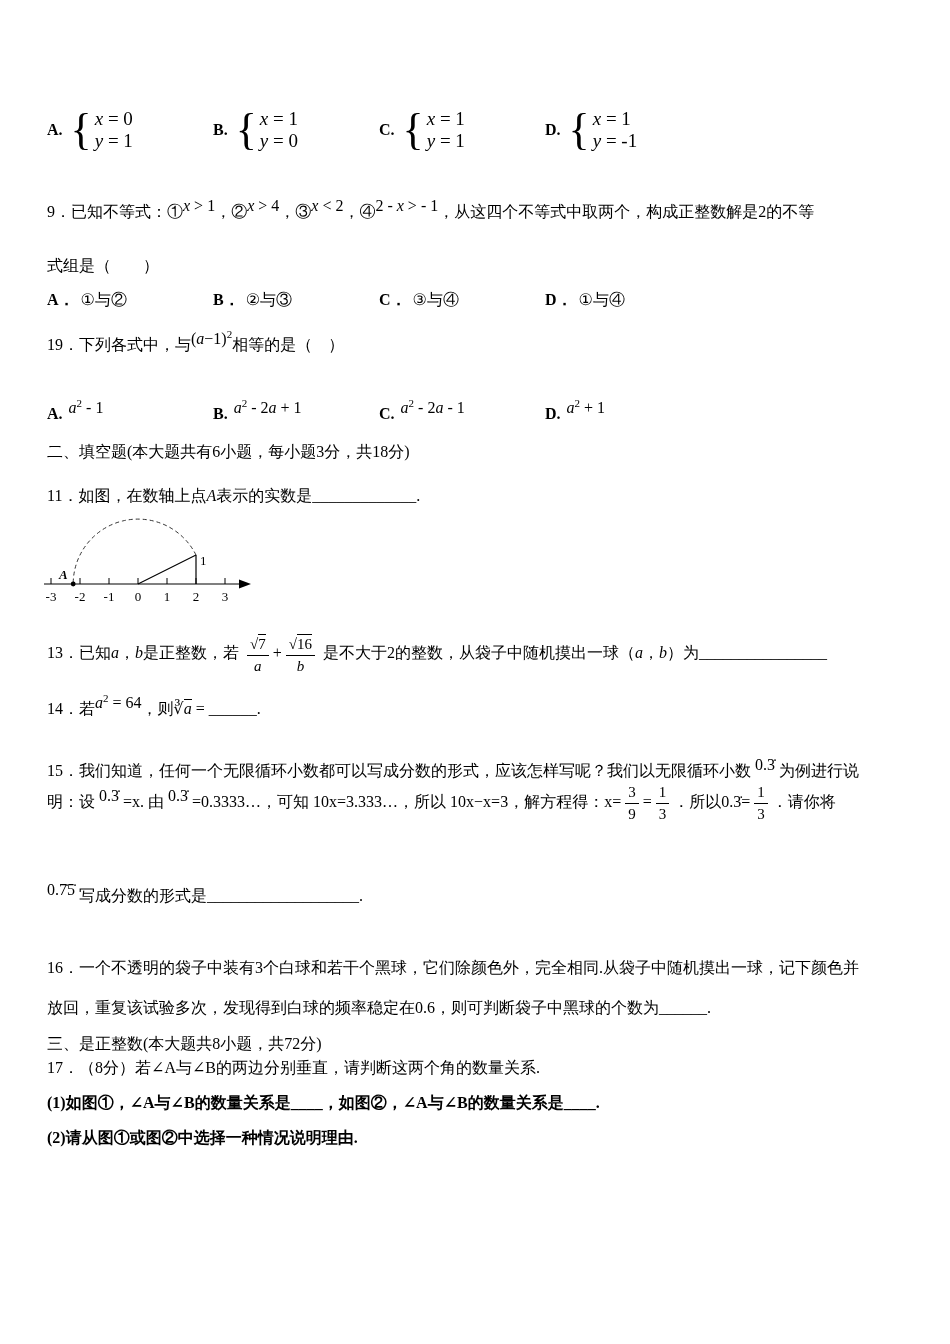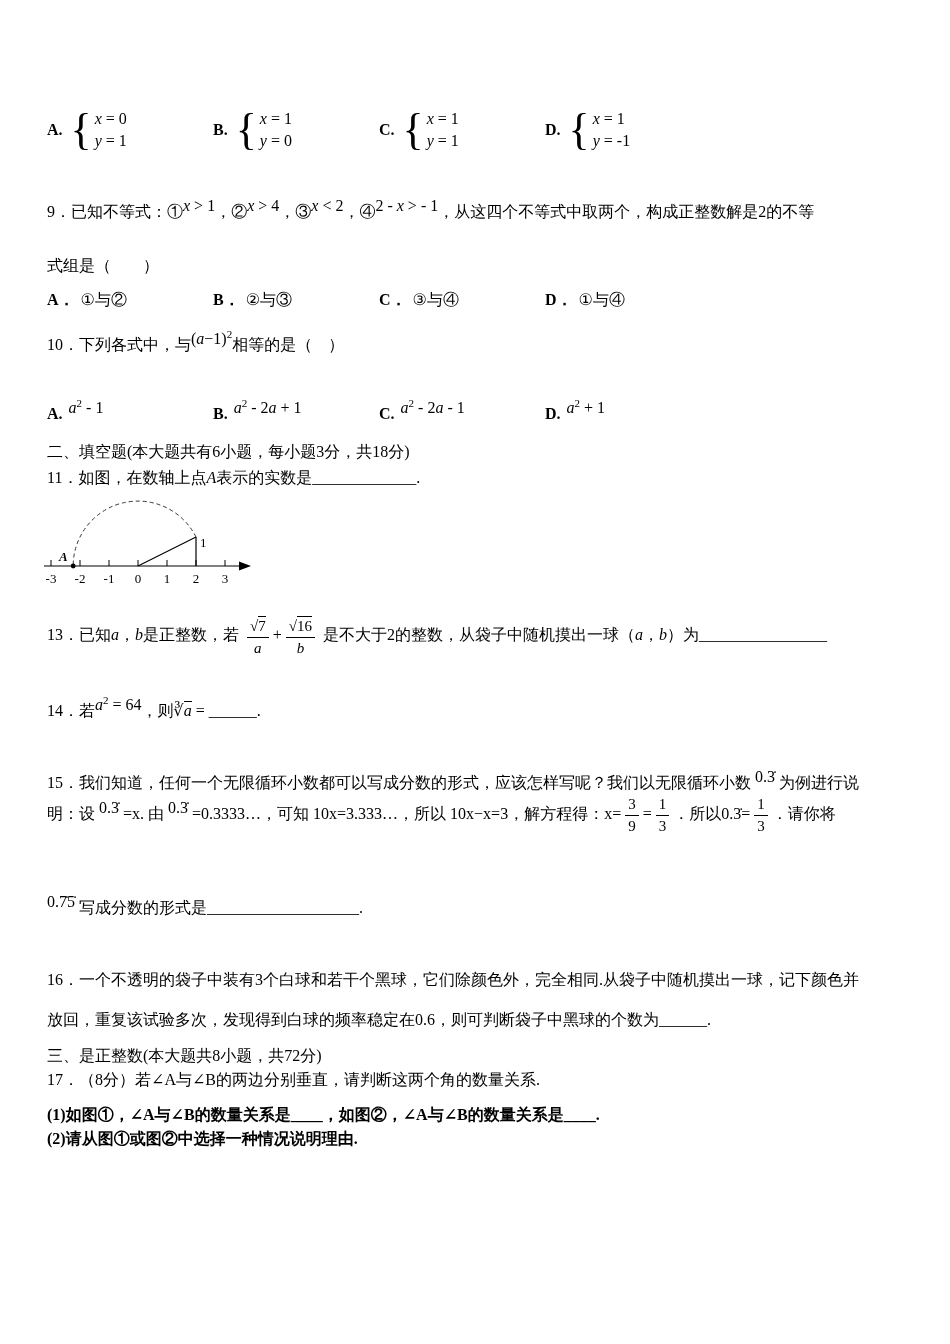--- a/index.html
+++ b/index.html
@@ -20,21 +20,21 @@
   .rep { margin:0 4px; }
   sup.sp { font-size:11px; line-height:0; }
   .optrow { display:flex; }
   .opt { width:166px; }
   .opt:last-child { width:auto; }
   .olabel { font-weight:bold; margin-right:6px; }
   .q8row { display:flex; align-items:center; height:68px; }
   .q8opt { width:166px; display:flex; align-items:center; }
   .brace { font-size:44px; font-weight:400; line-height:0.9; margin:0 3px 0 2px; }
   .syseqs { display:inline-flex; flex-direction:column; }
-  .eqline { font-size:16px; line-height:22px; }
+  .eqline { font-size:19px; line-height:22px; }
   .frac {
     display:inline-flex; flex-direction:column; align-items:center;
     vertical-align:middle; margin:0 4px; text-align:center; font-size:15px;
   }
   .frac .num { border-bottom:1px solid #000; padding:0 3px 1px; line-height:19px; display:inline-flex; align-items:flex-end; }
   .frac .den { line-height:18px; padding-top:1px; }
   .radline { border-top:1px solid #000; }
   .diagram { margin:4px 0 0 -6px; }
   svg text { font-family:"Liberation Serif","DejaVu Serif",serif; }
 </style>
@@ -85,34 +85,34 @@
     <span>式组是（　　）</span>
   </div>
   <div class="optrow" style="margin-top:12px">
     <div class="opt"><span class="olabel">A．</span><span>①与②</span></div>
     <div class="opt"><span class="olabel">B．</span><span>②与③</span></div>
     <div class="opt"><span class="olabel">C．</span><span>③与④</span></div>
     <div class="opt"><span class="olabel">D．</span><span>①与④</span></div>
   </div>
 
   <div class="line" style="margin-top:16px">
-    <span>10．下列各式中，与</span><span class="math raised"><span>(</span><span class="it">a</span><span>−1)</span><sup class="sp">2</sup></span><span>相等的是（　）</span>
+    <span>19．下列各式中，与</span><span class="math raised"><span>(</span><span class="it">a</span><span>−1)</span><sup class="sp">2</sup></span><span>相等的是（　）</span>
   </div>
   <div class="optrow" style="margin-top:42px">
     <div class="opt"><span class="olabel">A.</span><span class="math raised"><span class="it">a</span><sup class="sp">2</sup><span> - 1</span><span class="it"></span><span></span></span></div>
     <div class="opt"><span class="olabel">B.</span><span class="math raised"><span class="it">a</span><sup class="sp">2</sup><span> - 2</span><span class="it">a</span><span> + 1</span></span></div>
     <div class="opt"><span class="olabel">C.</span><span class="math raised"><span class="it">a</span><sup class="sp">2</sup><span> - 2</span><span class="it">a</span><span> - 1</span></span></div>
     <div class="opt"><span class="olabel">D.</span><span class="math raised"><span class="it">a</span><sup class="sp">2</sup><span> + 1</span><span class="it"></span><span></span></span></div>
   </div>
 
   <div class="line" style="margin-top:17px">
     <span>二、填空题(本大题共有6小题，每小题3分，共18分)</span>
   </div>
 
-  <div class="line" style="margin-top:2px">
+  <div class="line" style="margin-top:20px">
     <span>11．如图，在数轴上点</span><span class="math it">A</span><span>表示的实数是_____________.</span>
   </div>
 
   <div class="diagram">
     <svg width="240" height="100" viewBox="0 0 240 100">
 
       <path d="M 155 43 A 64.8 64.8 0 0 0 32.2 72" fill="none" stroke="#333" stroke-width="1" stroke-dasharray="4 3"></path>
 
       <line x1="3" y1="72" x2="202" y2="72" stroke="#000" stroke-width="1.2"></line>
       <path d="M 198 67.5 L 210 72 L 198 76.5 Z" fill="#000"></path>
@@ -154,25 +154,25 @@
     </span><span class="math">+</span><span class="frac">
       <span class="num">
           <span>√</span>
           <span class="radline">16</span>
         </span>
       <span class="den it">b</span>
     </span>
     <span>是不大于2的整数，从袋子中随机摸出一球（</span><span class="math it">a</span><span>，</span><span class="math it">b</span><span>）为________________</span>
   </div>
 
-  <div class="line" style="margin-top:36px">
+  <div class="line" style="margin-top:16px">
     <span>14．若</span><span class="math raised"><span class="it">a</span><sup class="sp">2</sup><span> = 64</span></span><span>，则</span><span class="math"><span>∛</span><span class="radline it">a</span><span> = </span></span><span>______.</span>
   </div>
 
-  <div class="line" style="margin-top:42px">
+  <div class="line" style="margin-top:32px">
     <span>15．我们知道，任何一个无限循环小数都可以写成分数的形式，应该怎样写呢？我们以无限循环小数</span><span class="math rep raised">0.3̇</span><span>为例进行说</span>
   </div>
   <div class="line" style="">
     <span>明：设</span><span class="math rep raised">0.3̇</span><span>=x. 由</span><span class="math rep raised">0.3̇</span><span>=0.3333…，可知 10x=3.333…，所以 10x−x=3，解方程得：x=</span><span class="frac">
         <span class="num">3</span>
         <span class="den">9</span>
       </span><span>=</span><span class="frac">
         <span class="num">1</span>
         <span class="den">3</span>
       </span><span>．所以0.3̇=</span><span class="frac">
@@ -194,17 +194,17 @@
   <div class="line" style="margin-top:12px">
     <span>三、是正整数(本大题共8小题，共72分)</span>
   </div>
 
   <div class="line">
     <span>17．（8分）若∠A与∠B的两边分别垂直，请判断这两个角的数量关系.</span>
   </div>
   <div class="line b" style="margin-top:11px">
     <span>(1)如图①，∠A与∠B的数量关系是____，如图②，∠A与∠B的数量关系是____.</span>
   </div>
-  <div class="line b" style="">
+  <div class="line b" style="margin-top:11px">
     <span>(2)请从图①或图②中选择一种情况说明理由.</span>
   </div>
 
 </div>
 
 </body></html>

